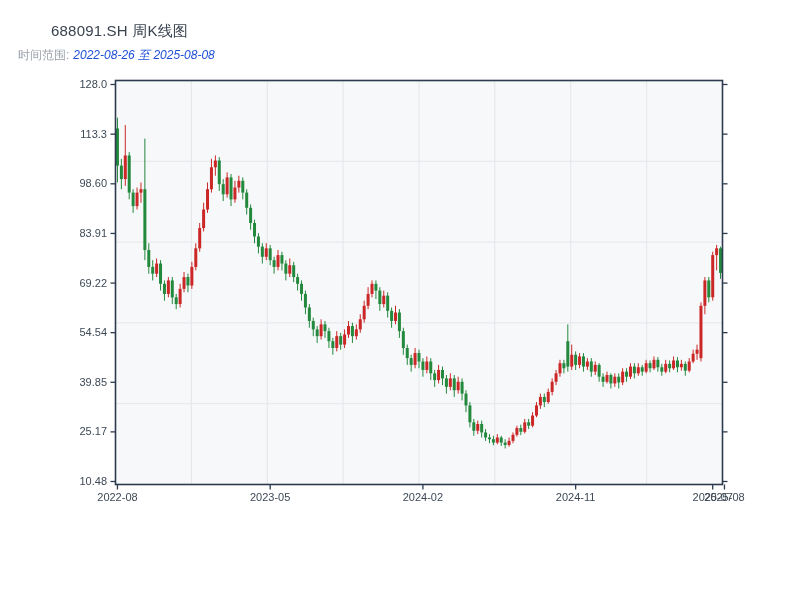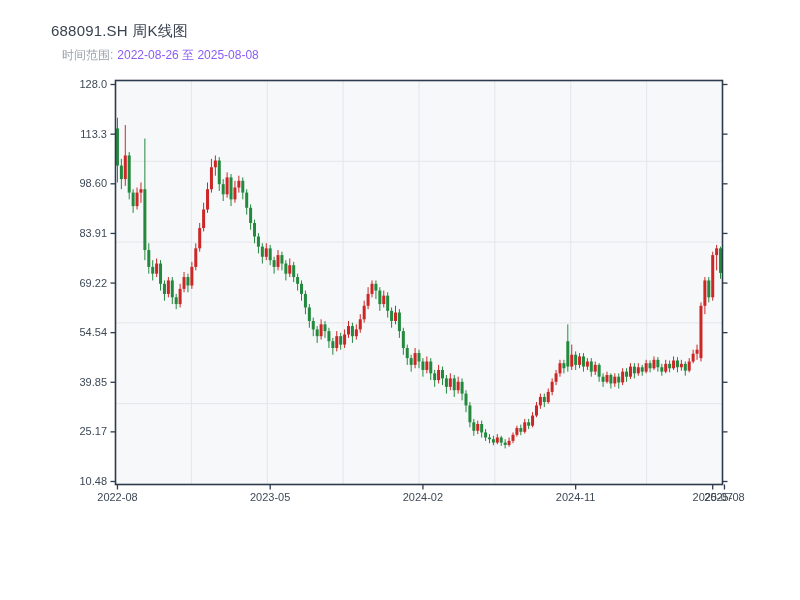--- a/index.html
+++ b/index.html
@@ -12,22 +12,22 @@
     position:absolute;left:18px;top:22px;
     font-size:15px;font-weight:400;color:#3a4350;letter-spacing:.2px;margin-left:33px;
   }
   .meta-row{
     position:absolute;top:47px;left:0;width:800px;height:16px;
     font-size:12px;color:#9aa2ab;
   }
   .meta-left{position:absolute;left:18px;top:0;white-space:nowrap;}
   .meta-right{position:absolute;left:397px;top:0;white-space:nowrap;}
   .meta-right .stat{margin-right:13px;}
-  .meta-label{color:#9aa2ab;margin-left:44px;}
-  .meta-value{color:#8b5cf6;margin-left:4px;}
+  .meta-label{color:#9aa2ab;}
+  .meta-value{color:#1d4ed8;margin-left:4px;font-style:italic;}
   #chart-svg{position:absolute;left:0;top:0;}
 </style>
 </head>
 <body>
 
 <div class="page-title">688091.SH 周K线图</div>
 
 <div class="meta-row">
   <div class="meta-left"><span class="meta-label">时间范围:</span><span class="meta-value">2022-08-26 至 2025-08-08</span>
   </div>

